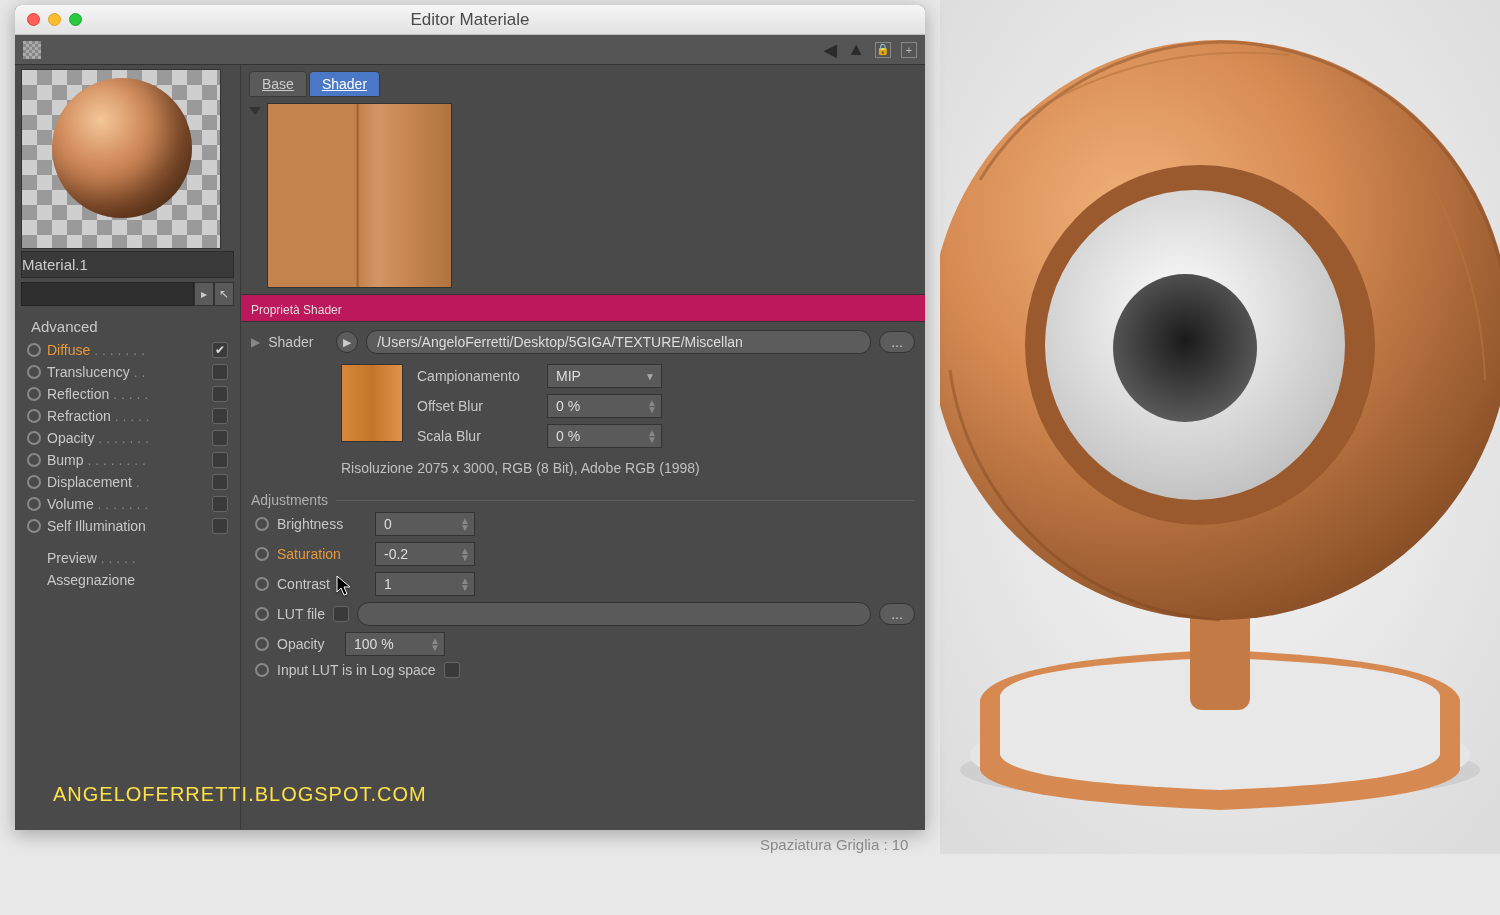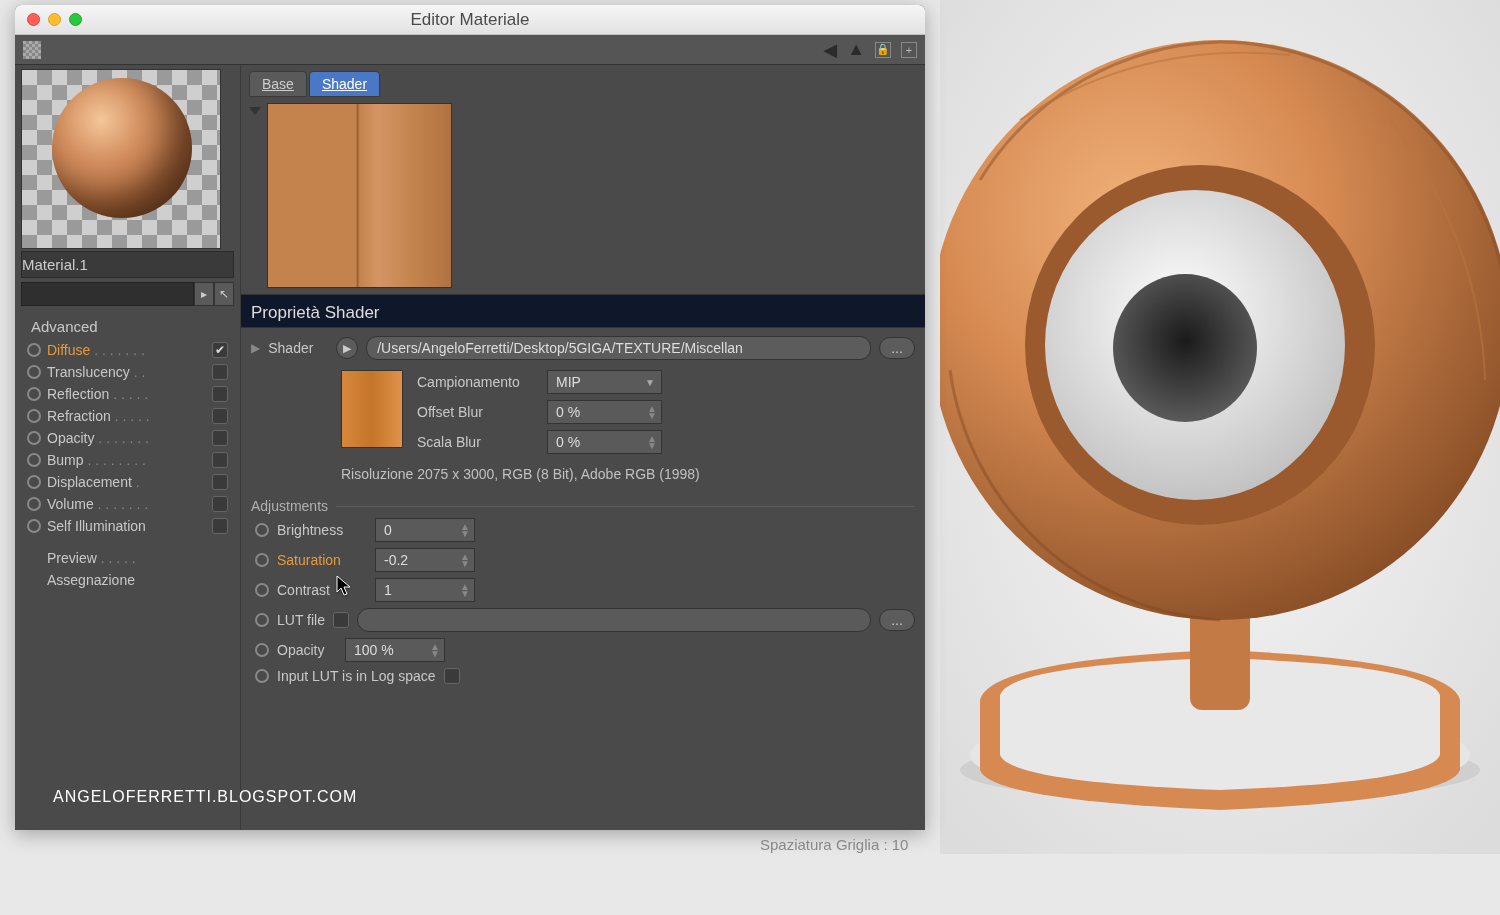--- a/index.html
+++ b/index.html
@@ -108,23 +108,23 @@
 
 .tex-preview-row { display:flex; align-items:flex-start; padding:6px 8px; gap:6px; }
 .tri { width:0;height:0;border-left:6px solid transparent;border-right:6px solid transparent;border-top:8px solid #333; margin-top:4px;}
 .tex-preview {
   width:185px; height:185px;
   background: linear-gradient(90deg, #c4834d 0%, #c4834d 48%, #9a5e33 49%, #c4834d 50%, #d49565 60%, #c4834d 80%, #b07340 100%);
   border:1px solid #333;
 }
 
 .section-title {
-  color:#ddd; font-size:17px; font-weight:500;
+  color:#ddd; font-size:12px; font-weight:500;
   padding:8px 10px 4px;
-  background:#0f172a;
+  background:#be185d;
   border-top:1px solid #333;
   border-bottom:1px solid #333;
 }
 
 .props { padding:8px 10px; color:#c8c8c8; font-size:14px; }
 .prop-row { display:flex; align-items:center; gap:8px; margin-bottom:6px; }
 .prop-row .tri2 { color:#888; font-size:12px; }
 .prop-row .lbl { min-width:60px; }
 .arrow-btn {
   width:22px;height:22px;border-radius:50%;
@@ -170,21 +170,21 @@
 .adj-row .numfield { min-width:100px; }
 
 .lut-row { display:flex; align-items:center; gap:8px; margin-bottom:6px; padding-left:4px;}
 .lut-row .radio { width:14px;height:14px;border-radius:50%;border:2px solid #888;flex-shrink:0;}
 .lut-row .llbl { color:#c8c8c8; font-size:14px;}
 .lut-row .chk { width:16px;height:16px;border-radius:3px;background:#3a3a3a;border:1px solid #666;}
 .lut-row .lut-path { flex:1; height:24px; background:#5a5a5a; border:1px solid #333; border-radius:12px;}
 
 .watermark {
   position:absolute; left:38px; bottom:24px;
-  color:#ffffff; font-size:16px; letter-spacing:1px;margin-top:20px;
+  color:#fde047; font-size:20px; letter-spacing:1px;margin-top:20px;
 }
 
 .render {
   position:absolute; right:0; top:0;
   width:560px; height:854px;
   background:#ededed;
   overflow:hidden;
 }
 .render svg { width:100%; height:100%; }
 

